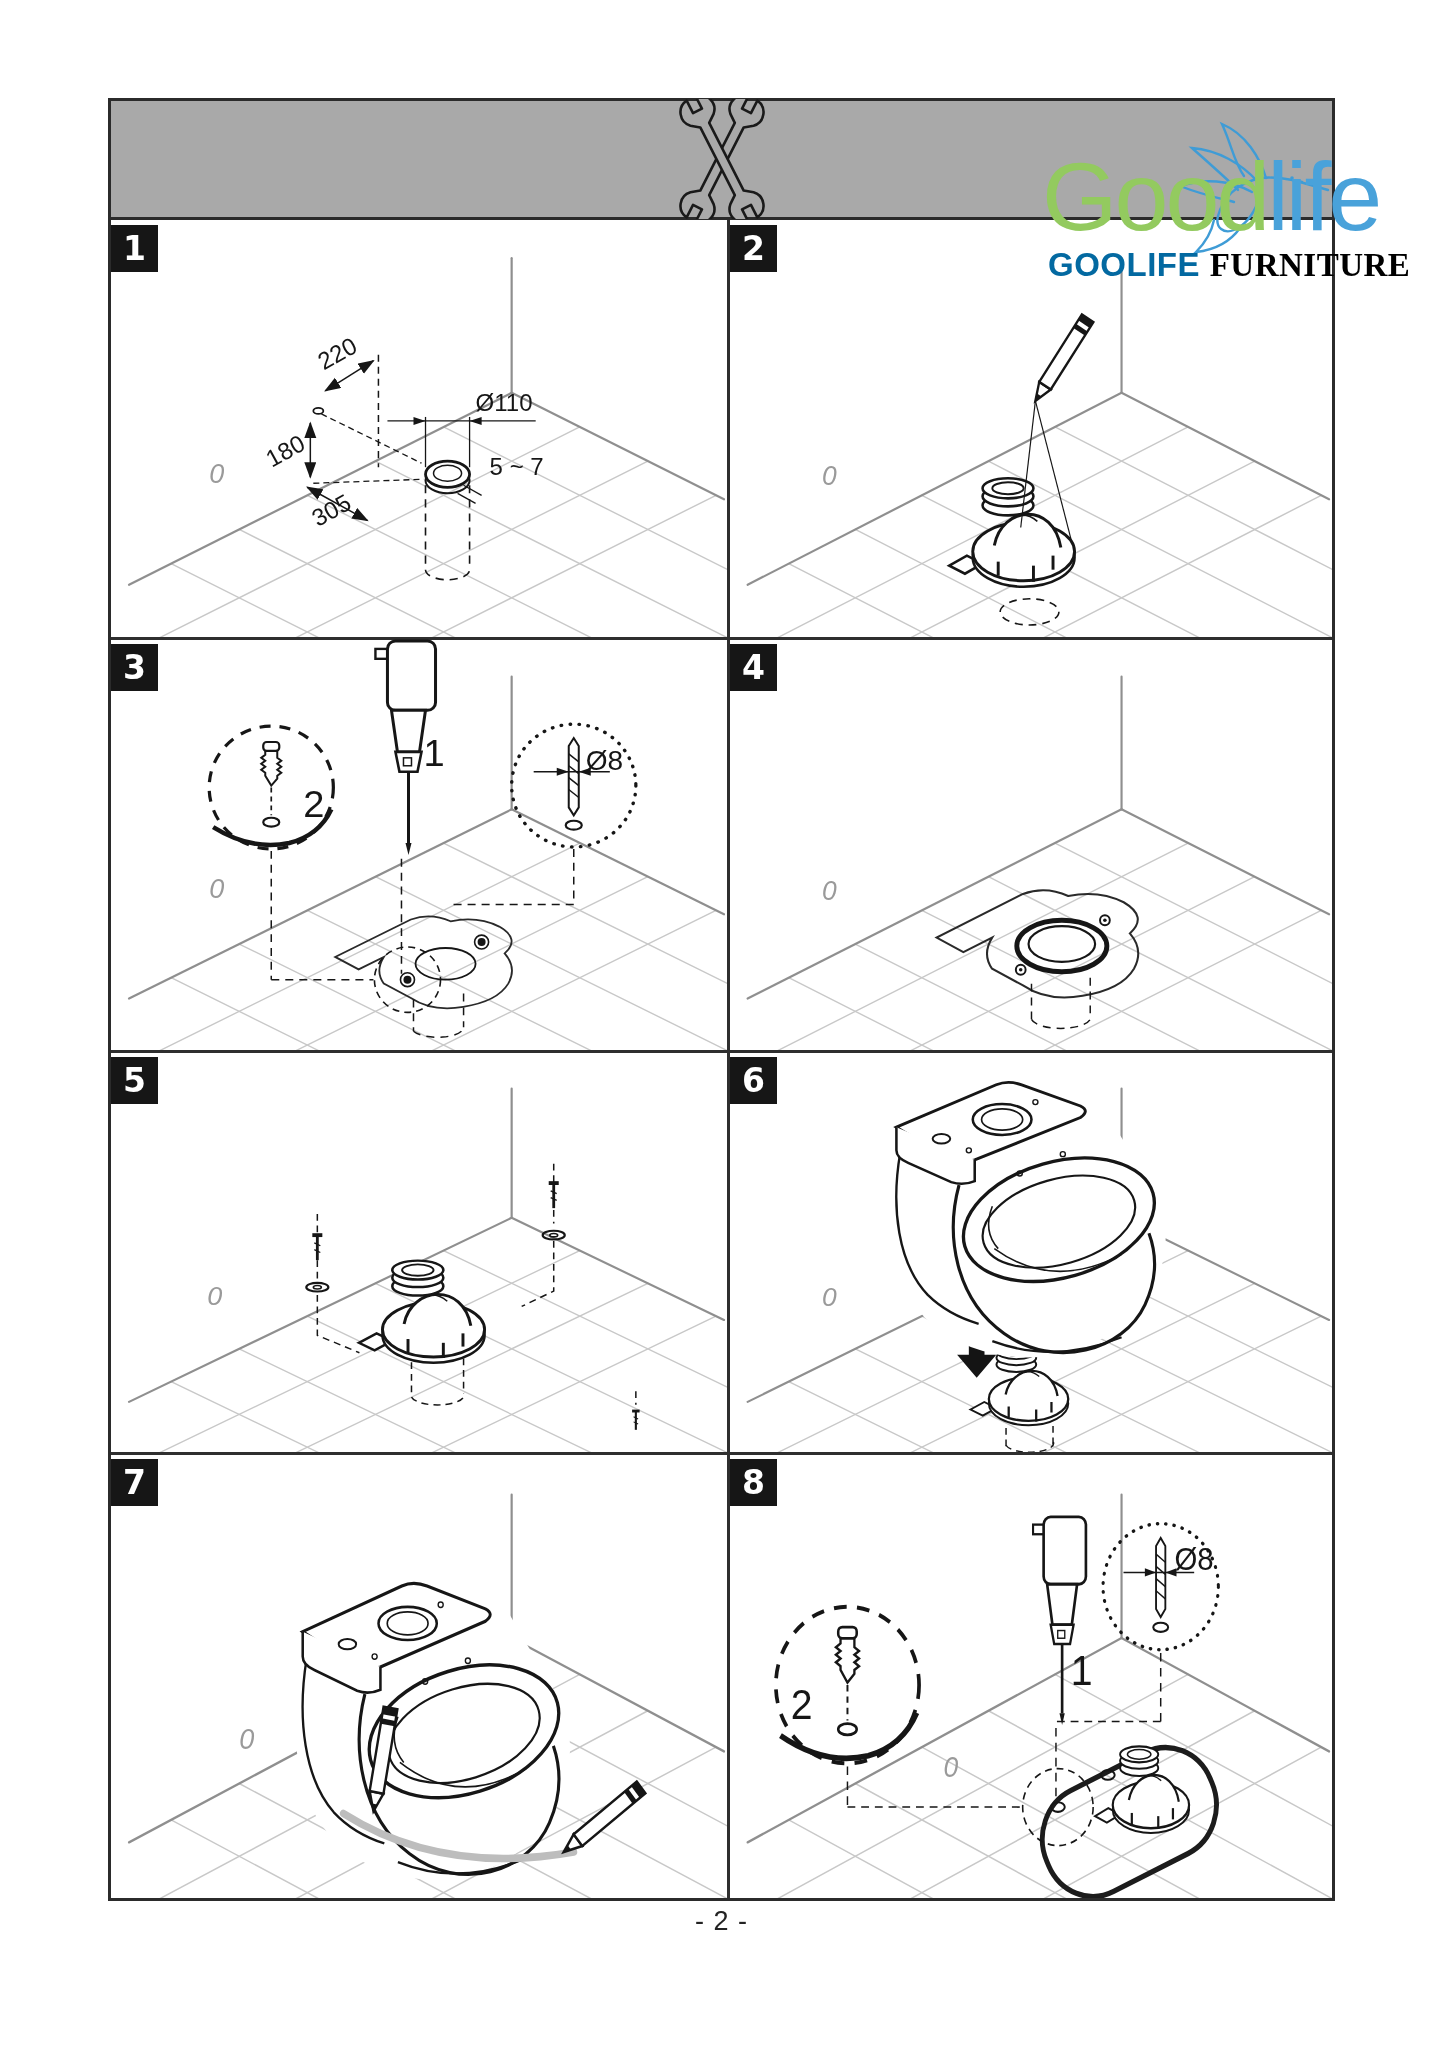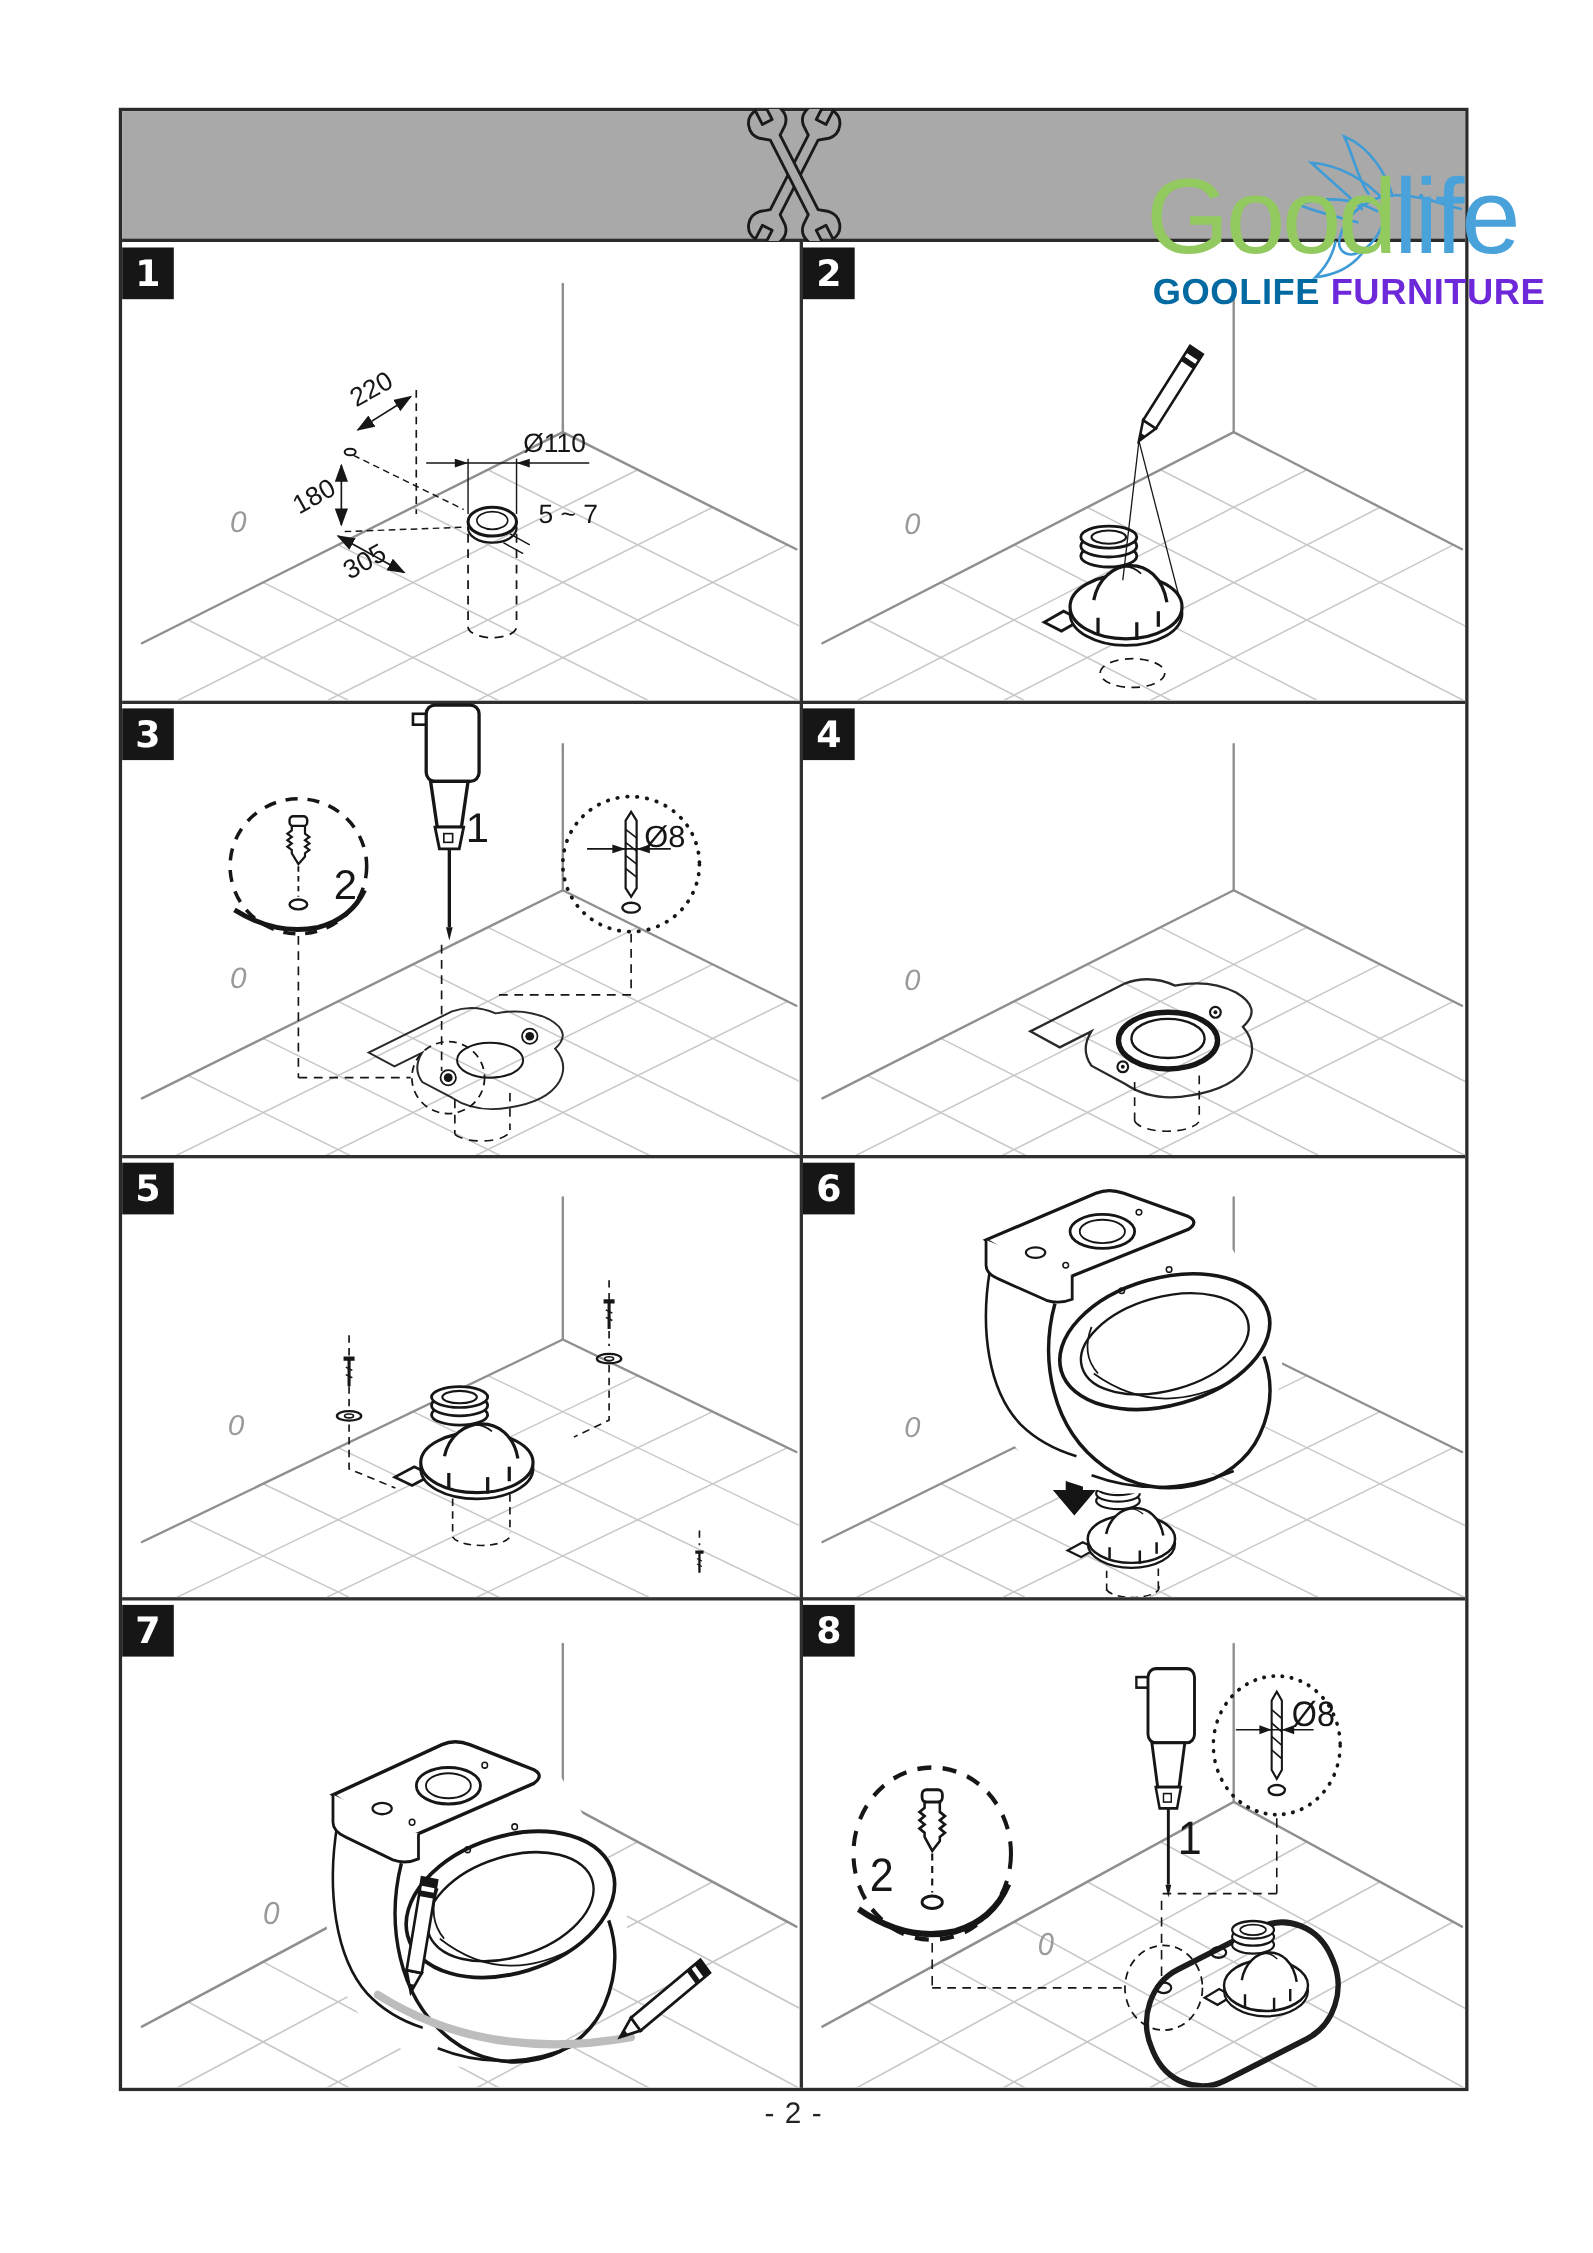--- a/index.html
+++ b/index.html
@@ -18,21 +18,21 @@
          color:#fff;display:flex;align-items:center;justify-content:center;
          font-family:"DejaVu Sans",sans-serif;font-weight:bold;font-size:33px;z-index:4;}
   .logo{position:absolute;left:1024px;top:108px;width:400px;height:200px;z-index:9;}
   .logo-main{position:absolute;left:18px;top:40px;font-size:97px;font-weight:400;
              letter-spacing:-3px;line-height:1;white-space:nowrap;}
   .lg-good{color:#93ca5f;}
   .lg-life{color:#49a2da;}
   .logo-sub{position:absolute;left:24px;top:138px;font-size:33px;font-weight:bold;
             letter-spacing:0.5px;white-space:nowrap;}
   .ls-goolife{color:#0369a1;}
-  .ls-furn{color:#6d28d9;}
+  .ls-furn{color:#000000;font-family:Liberation Serif, serif;}
   .bird{position:absolute;left:130px;top:8px;}
   .footer{position:absolute;left:108px;top:1906px;width:1227px;text-align:center;
           font-size:27px;color:#232323;letter-spacing:1px;}
   text{font-family:"Liberation Sans",sans-serif;fill:#161616;}
   .dimtxt{font-size:24px;}
   .biglbl{font-size:38px;}
   .zmark{font-size:27px;font-style:italic;fill:#9a9a9a;}
 </style>
 </head>
 <body>

